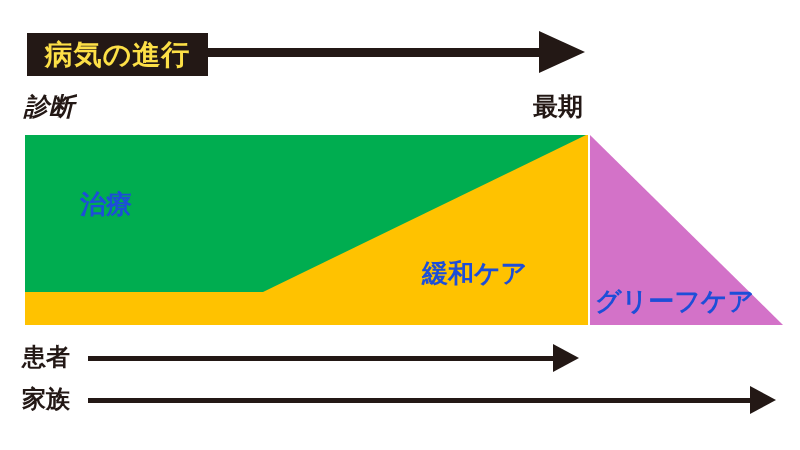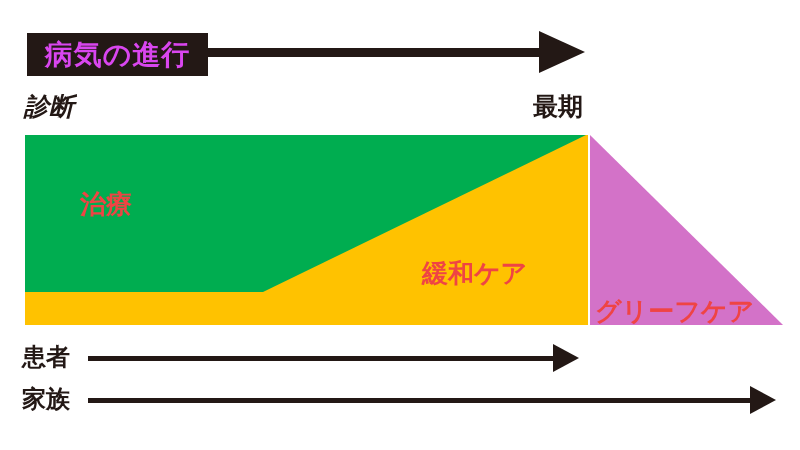--- a/index.html
+++ b/index.html
@@ -10,21 +10,21 @@
     background: #ffffff;
     overflow: hidden;
     font-family: "Liberation Sans", "DejaVu Sans", sans-serif;
     color: #231815;
   }
   .abs { position: absolute; }
 
   
   .title-bar {
     left: 27px; top: 33px; width: 181px; height: 43px;
-    background: #231815; color: #d946ef;
+    background: #231815; color: #fde047;
     display: flex; align-items: center; justify-content: center;
     font-size: 28px; font-weight: bold; letter-spacing: 1px;
   }
   .title-arrow-line { left: 205px; top: 48px; width: 335px; height: 9px; background: #231815; }
   .title-arrow-head {
     left: 539px; top: 31px; width: 0; height: 0;
     border-left: 46px solid #231815;
     border-top: 21px solid transparent;
     border-bottom: 21px solid transparent;
   }
@@ -32,24 +32,24 @@
   
   .tl-label { top: 92px; font-size: 25px; font-weight: bold; line-height: 1.15; }
   .tl-start { left: 24px; font-style: italic; }
   .tl-end   { left: 533px; width: 55px; }
 
   
   .main-chart     { left: 25px;  top: 135px; width: 563px; height: 190px; display: block; }
   .grief-triangle { left: 590px; top: 135px; width: 193px; height: 190px; display: block; }
 
   
-  .region-label { color: #ef4444; font-weight: bold; font-size: 26px; line-height: 1.1; white-space: nowrap; }
+  .region-label { color: #1d4ed8; font-weight: bold; font-size: 26px; line-height: 1.1; white-space: nowrap; }
   .lbl-treatment  { left: 80px;  top: 190px; }
   .lbl-palliative { left: 422px; top: 259px; }
-  .lbl-grief      { left: 595px; top: 297px; }
+  .lbl-grief      { left: 595px; top: 287px; }
 
   
   .actor-label { left: 22px; font-size: 24px; font-weight: bold; line-height: 1.1; }
   .lbl-patient { top: 344px; }
   .lbl-family  { top: 386px; }
   .actor-line { left: 88px; height: 5px; background: #231815; }
   .line-patient { top: 356px; width: 465px; }
   .line-family  { top: 398px; width: 662px; }
   .actor-head {
     width: 0; height: 0;

